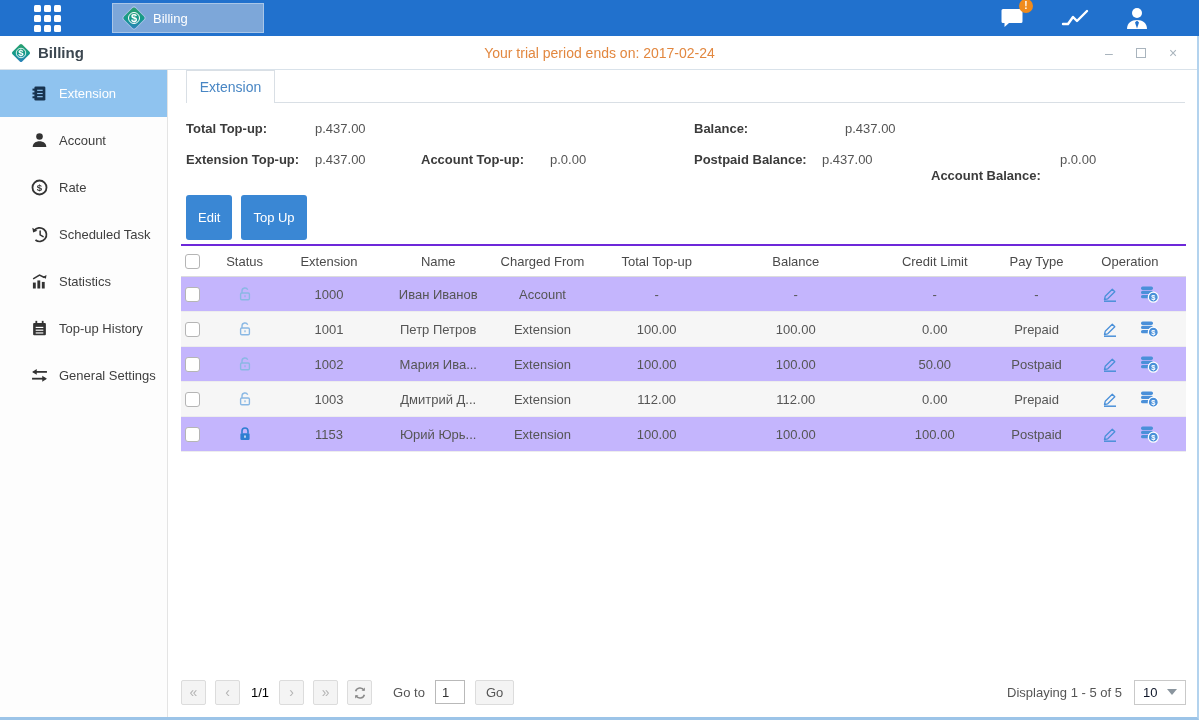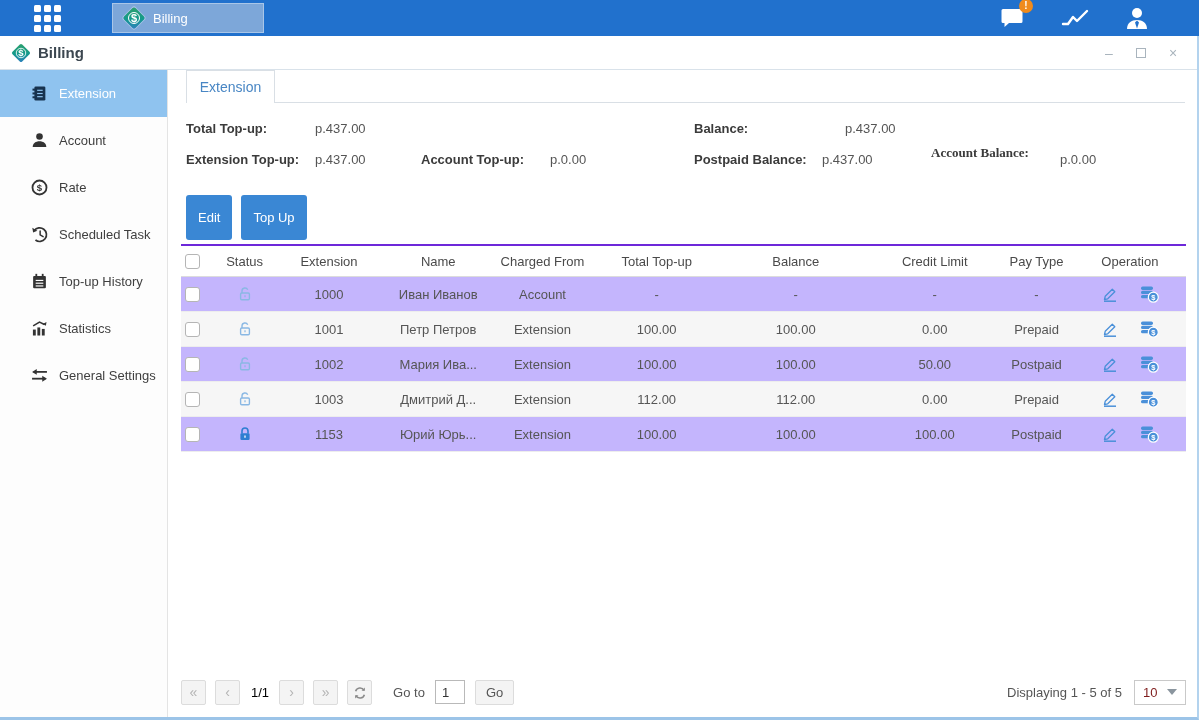--- a/index.html
+++ b/index.html
@@ -82,21 +82,21 @@
   .op-icon { cursor:pointer; display:inline-flex; }
 
   
   .pagebar { position:absolute; left:12px; right:11px; bottom:12px; height:26px; display:flex; align-items:center; font-size:13px; color:#555; }
   .pg-btn { width:25px; height:25px; background:#f4f4f4; border:1px solid #dcdcdc; border-radius:2px; color:#b4b4b4; font-size:14px; line-height:23px; text-align:center; margin-right:9px; cursor:pointer; user-select:none; }
   .pg-text { margin:0 10px 0 2px; color:#000000; }
   .goto-label { margin:0 10px 0 12px; color:#555; }
   .goto-input { width:30px; height:24px; border:1px solid #b9b9b9; font-size:13px; padding-left:6px; font-family:inherit; color:#333; }
   .go-btn { margin-left:10px; height:25px; padding:0 10px; background:#f4f4f4; border:1px solid #dcdcdc; border-radius:2px; font-size:13px; color:#555; font-family:inherit; cursor:pointer; }
   .pg-right { margin-left:auto; display:flex; align-items:center; gap:12px; }
-  .size-select { width:52px; height:25px; border:1px solid #c9c9c9; background:#fff; display:flex; align-items:center; justify-content:space-between; padding:0 8px; cursor:pointer; color:#7f1d1d; }
+  .size-select { width:52px; height:25px; border:1px solid #c9c9c9; background:#fff; display:flex; align-items:center; justify-content:space-between; padding:0 8px; cursor:pointer; color:#0f172a; }
   .caret { width:0; height:0; border-left:5px solid transparent; border-right:5px solid transparent; border-top:6px solid #8a959e; }
 </style>
 </head>
 <body>
 
 <div id="topbar">
   <div class="appgrid">
     <span></span>
       <span></span>
       <span></span>
@@ -139,20 +139,21 @@
 
 <div id="titlebar">
   <div class="app-title">
     <span class="diamond-wrap" style="transform:scale(.86)">
       <span class="diamond"></span>
         <span class="ring"></span>
         <span class="dollar">$</span>
     </span>
     <span>Billing</span>
   </div>
+  <div class="trial-msg">Your trial period ends on: 2017-02-24</div>
   <div class="win-controls">
     <div class="win-btn">–</div>
     <div class="win-btn"><span class="sq"></span></div>
     <div class="win-btn">×</div>
   </div>
 </div>
 
 <div id="sidebar">
   <div class="side-item active">
     <svg width="17" height="17" viewBox="0 0 16 16">
@@ -183,41 +184,41 @@
   <div class="side-item">
     <svg width="17" height="17" viewBox="0 0 16 16">
       <path d="M4.2 13.2 A6.4 6.4 0 1 0 3 4.4" fill="none" stroke="#333" stroke-width="1.6"></path>
       <path d="M1.2 1.6 L2 6.2 L6 4.4 Z" fill="#333"></path>
       <path d="M8.6 4.6 V8.4 L11.4 10" fill="none" stroke="#333" stroke-width="1.4" stroke-linecap="round"></path>
     </svg>
     <span>Scheduled Task</span>
   </div>
   <div class="side-item">
     <svg width="17" height="17" viewBox="0 0 16 16">
+      <rect x="1.8" y="9" width="2.7" height="5.6" fill="#333"></rect>
+      <rect x="6" y="7" width="2.7" height="7.6" fill="#333"></rect>
+      <rect x="10.2" y="8.4" width="2.7" height="6.2" fill="#333"></rect>
+      <path d="M2 5.6 L8 2 L12.6 4.2" fill="none" stroke="#333" stroke-width="1.4"></path>
+      <path d="M14.6 1.8 L14 5.4 L11 3.8 Z" fill="#333"></path>
+    </svg>
+    <span>Statistics</span>
+  </div>
+  <div class="side-item">
+    <svg width="17" height="17" viewBox="0 0 16 16">
       <rect x="2" y="2.8" width="12" height="11.6" rx="1" fill="#333"></rect>
       <line x1="5" y1="0.8" x2="5" y2="3.6" stroke="#333" stroke-width="1.7"></line>
       <line x1="11" y1="0.8" x2="11" y2="3.6" stroke="#333" stroke-width="1.7"></line>
       <line x1="4.4" y1="7" x2="11.6" y2="7" stroke="#fff" stroke-width="1.1"></line>
       <line x1="4.4" y1="9.6" x2="11.6" y2="9.6" stroke="#fff" stroke-width="1.1"></line>
       <line x1="4.4" y1="12.2" x2="11.6" y2="12.2" stroke="#fff" stroke-width="1.1"></line>
     </svg>
     <span>Top-up History</span>
   </div>
   <div class="side-item">
     <svg width="17" height="17" viewBox="0 0 16 16">
-      <rect x="1.8" y="9" width="2.7" height="5.6" fill="#333"></rect>
-      <rect x="6" y="7" width="2.7" height="7.6" fill="#333"></rect>
-      <rect x="10.2" y="8.4" width="2.7" height="6.2" fill="#333"></rect>
-      <path d="M2 5.6 L8 2 L12.6 4.2" fill="none" stroke="#333" stroke-width="1.4"></path>
-      <path d="M14.6 1.8 L14 5.4 L11 3.8 Z" fill="#333"></path>
-    </svg>
-    <span>Statistics</span>
-  </div>
-  <div class="side-item">
-    <svg width="17" height="17" viewBox="0 0 16 16">
       <line x1="2.4" y1="4.6" x2="15" y2="4.6" stroke="#333" stroke-width="1.7"></line>
       <path d="M5.4 1.8 L1 4.6 L5.4 7.4 Z" fill="#333"></path>
       <line x1="1" y1="11" x2="13.6" y2="11" stroke="#333" stroke-width="1.7"></line>
       <path d="M10.6 8.2 L15 11 L10.6 13.8 Z" fill="#333"></path>
     </svg>
     <span>General Settings</span>
   </div>
 </div>
 
 <div id="content">
@@ -232,21 +233,21 @@
     <span class="val" style="left:146px; top:18px;">p.437.00</span>
     <span class="lbl" style="left:525px; top:18px;">Balance:</span>
     <span class="val" style="left:676px; top:18px;">p.437.00</span>
 
     <span class="lbl" style="left:17px; top:49px;">Extension Top-up:</span>
     <span class="val" style="left:146px; top:49px;">p.437.00</span>
     <span class="lbl" style="left:252px; top:49px;">Account Top-up:</span>
     <span class="val" style="left:381px; top:49px;">p.0.00</span>
     <span class="lbl" style="left:525px; top:49px;">Postpaid Balance:</span>
     <span class="val" style="left:653px; top:49px;">p.437.00</span>
-    <span class="lbl" style="left:762px; top:42px;font-family:Liberation Serif, serif;">Account Balance:</span>
+    <span class="lbl" style="left:762px; top:65px;">Account Balance:</span>
     <span class="val" style="left:891px; top:49px;">p.0.00</span>
   </div>
 
   <div class="btn-row">
     <button class="btn-blue">Edit</button>
     <button class="btn-blue">Top Up</button>
   </div>
 
   <div class="table">
     <div class="thead">

